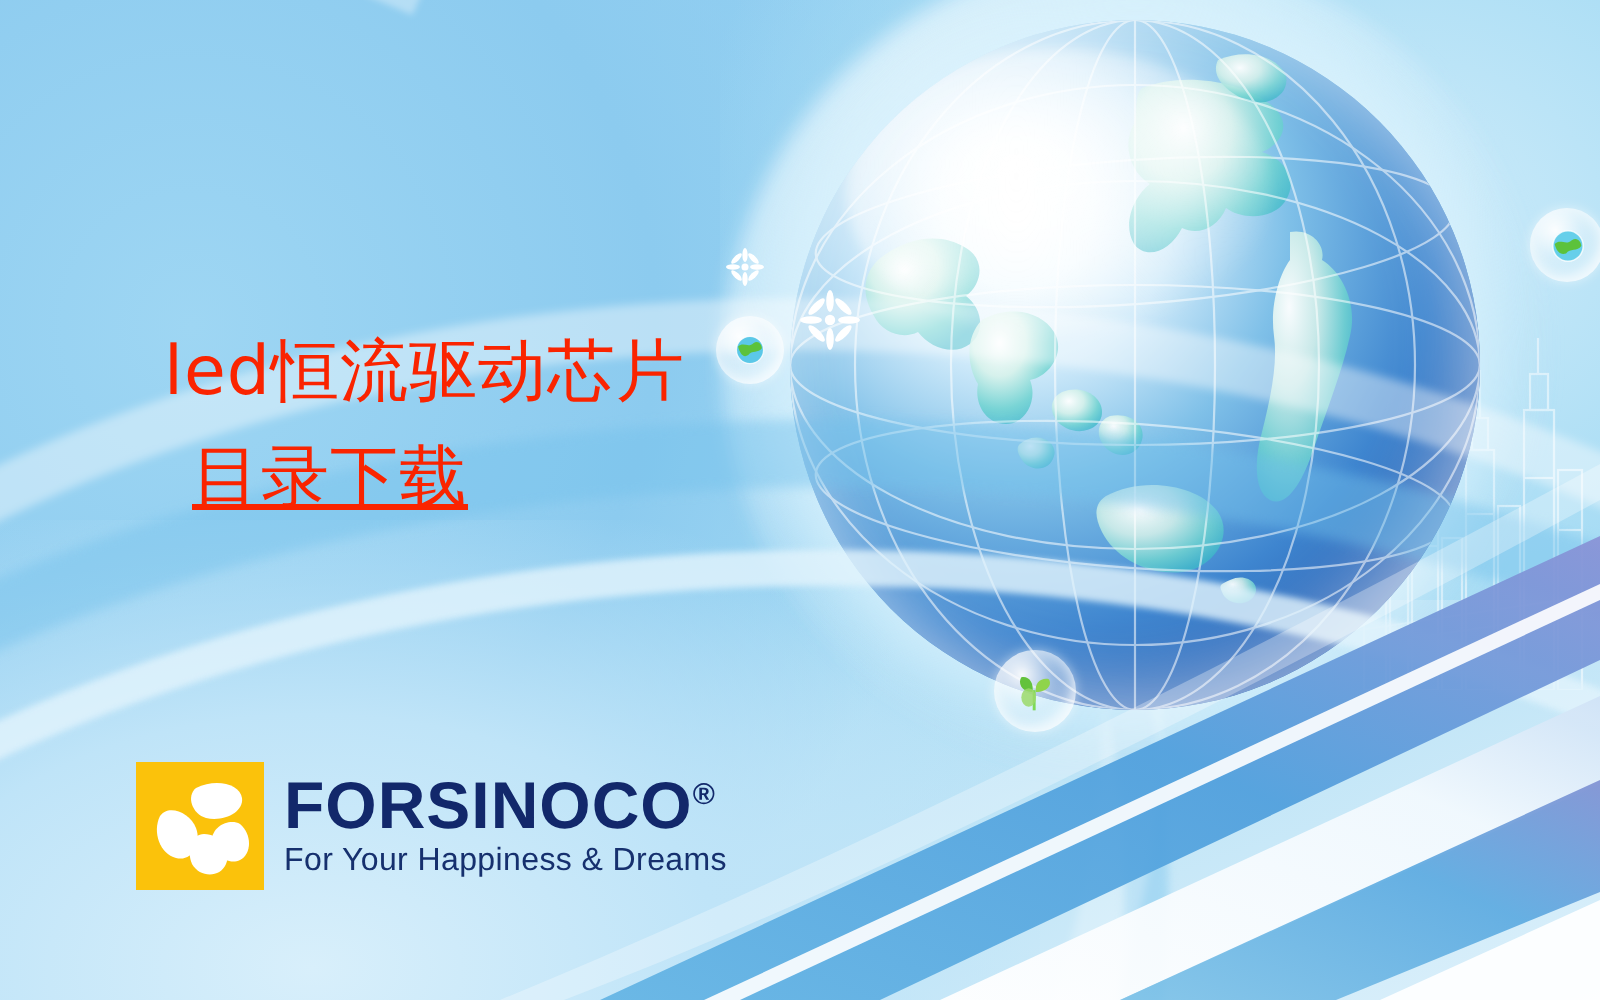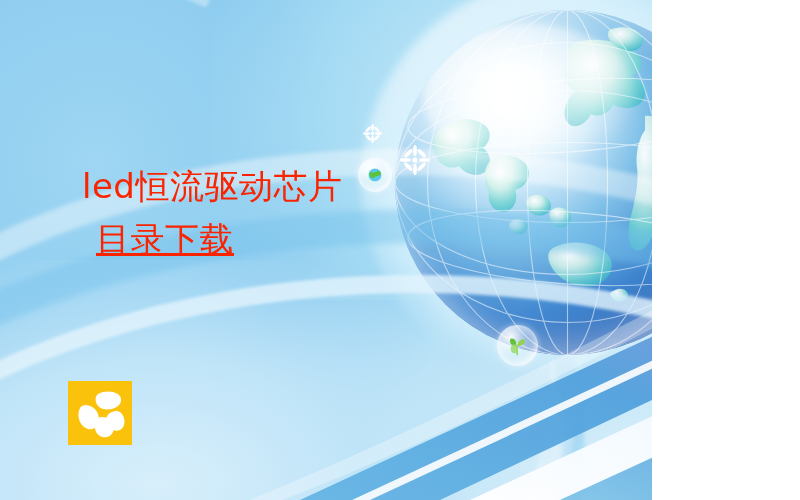--- a/index.html
+++ b/index.html
@@ -3,21 +3,21 @@
 <meta charset="utf-8">
 <title>LED Catalog Banner</title>
 <style>
   html, body {
     margin: 0;
     padding: 0;
     background: #ffffff;
   }
   #banner {
     position: relative;
-    width: 652px;
+    width: 800px;
     height: 500px;
     overflow: hidden;
     font-family: "Liberation Sans", "DejaVu Sans", sans-serif;
     background: linear-gradient(160deg, #8ECBF0 0%, #97D2F2 28%, #A5DAF4 55%, #C3E6F7 78%, #DCF0FB 100%);
   }
 
   
   .bg-layer { position: absolute; pointer-events: none; }
 
   .wash-left {
@@ -410,15 +410,19 @@
     <div id="logo-mark">
       <svg viewBox="0 0 64 64">
         <g fill="#ffffff">
           <path d="M30 13 C40 8 52 11 53 18 C54 25 44 30 35 28 C28 26 25 17 30 13 Z"></path>
           <path d="M52 31 C58 36 58 46 52 49 C46 52 38 46 38 39 C38 32 47 28 52 31 Z"></path>
           <path d="M12 27 C8 35 12 46 20 48 C28 50 33 41 30 33 C27 25 16 21 12 27 Z"></path>
           <path d="M34 36 C42 36 48 44 45 51 C42 58 32 58 28 51 C25 44 28 36 34 36 Z"></path>
         </g>
       </svg>
     </div>
+    <div id="logo-text">
+      <div id="logo-wordmark"><span>FORSINOCO</span><span class="reg">®</span></div>
+      <div id="logo-tagline">For Your Happiness &amp; Dreams</div>
+    </div>
   </div>
 
 </div>
 
 </body></html>

